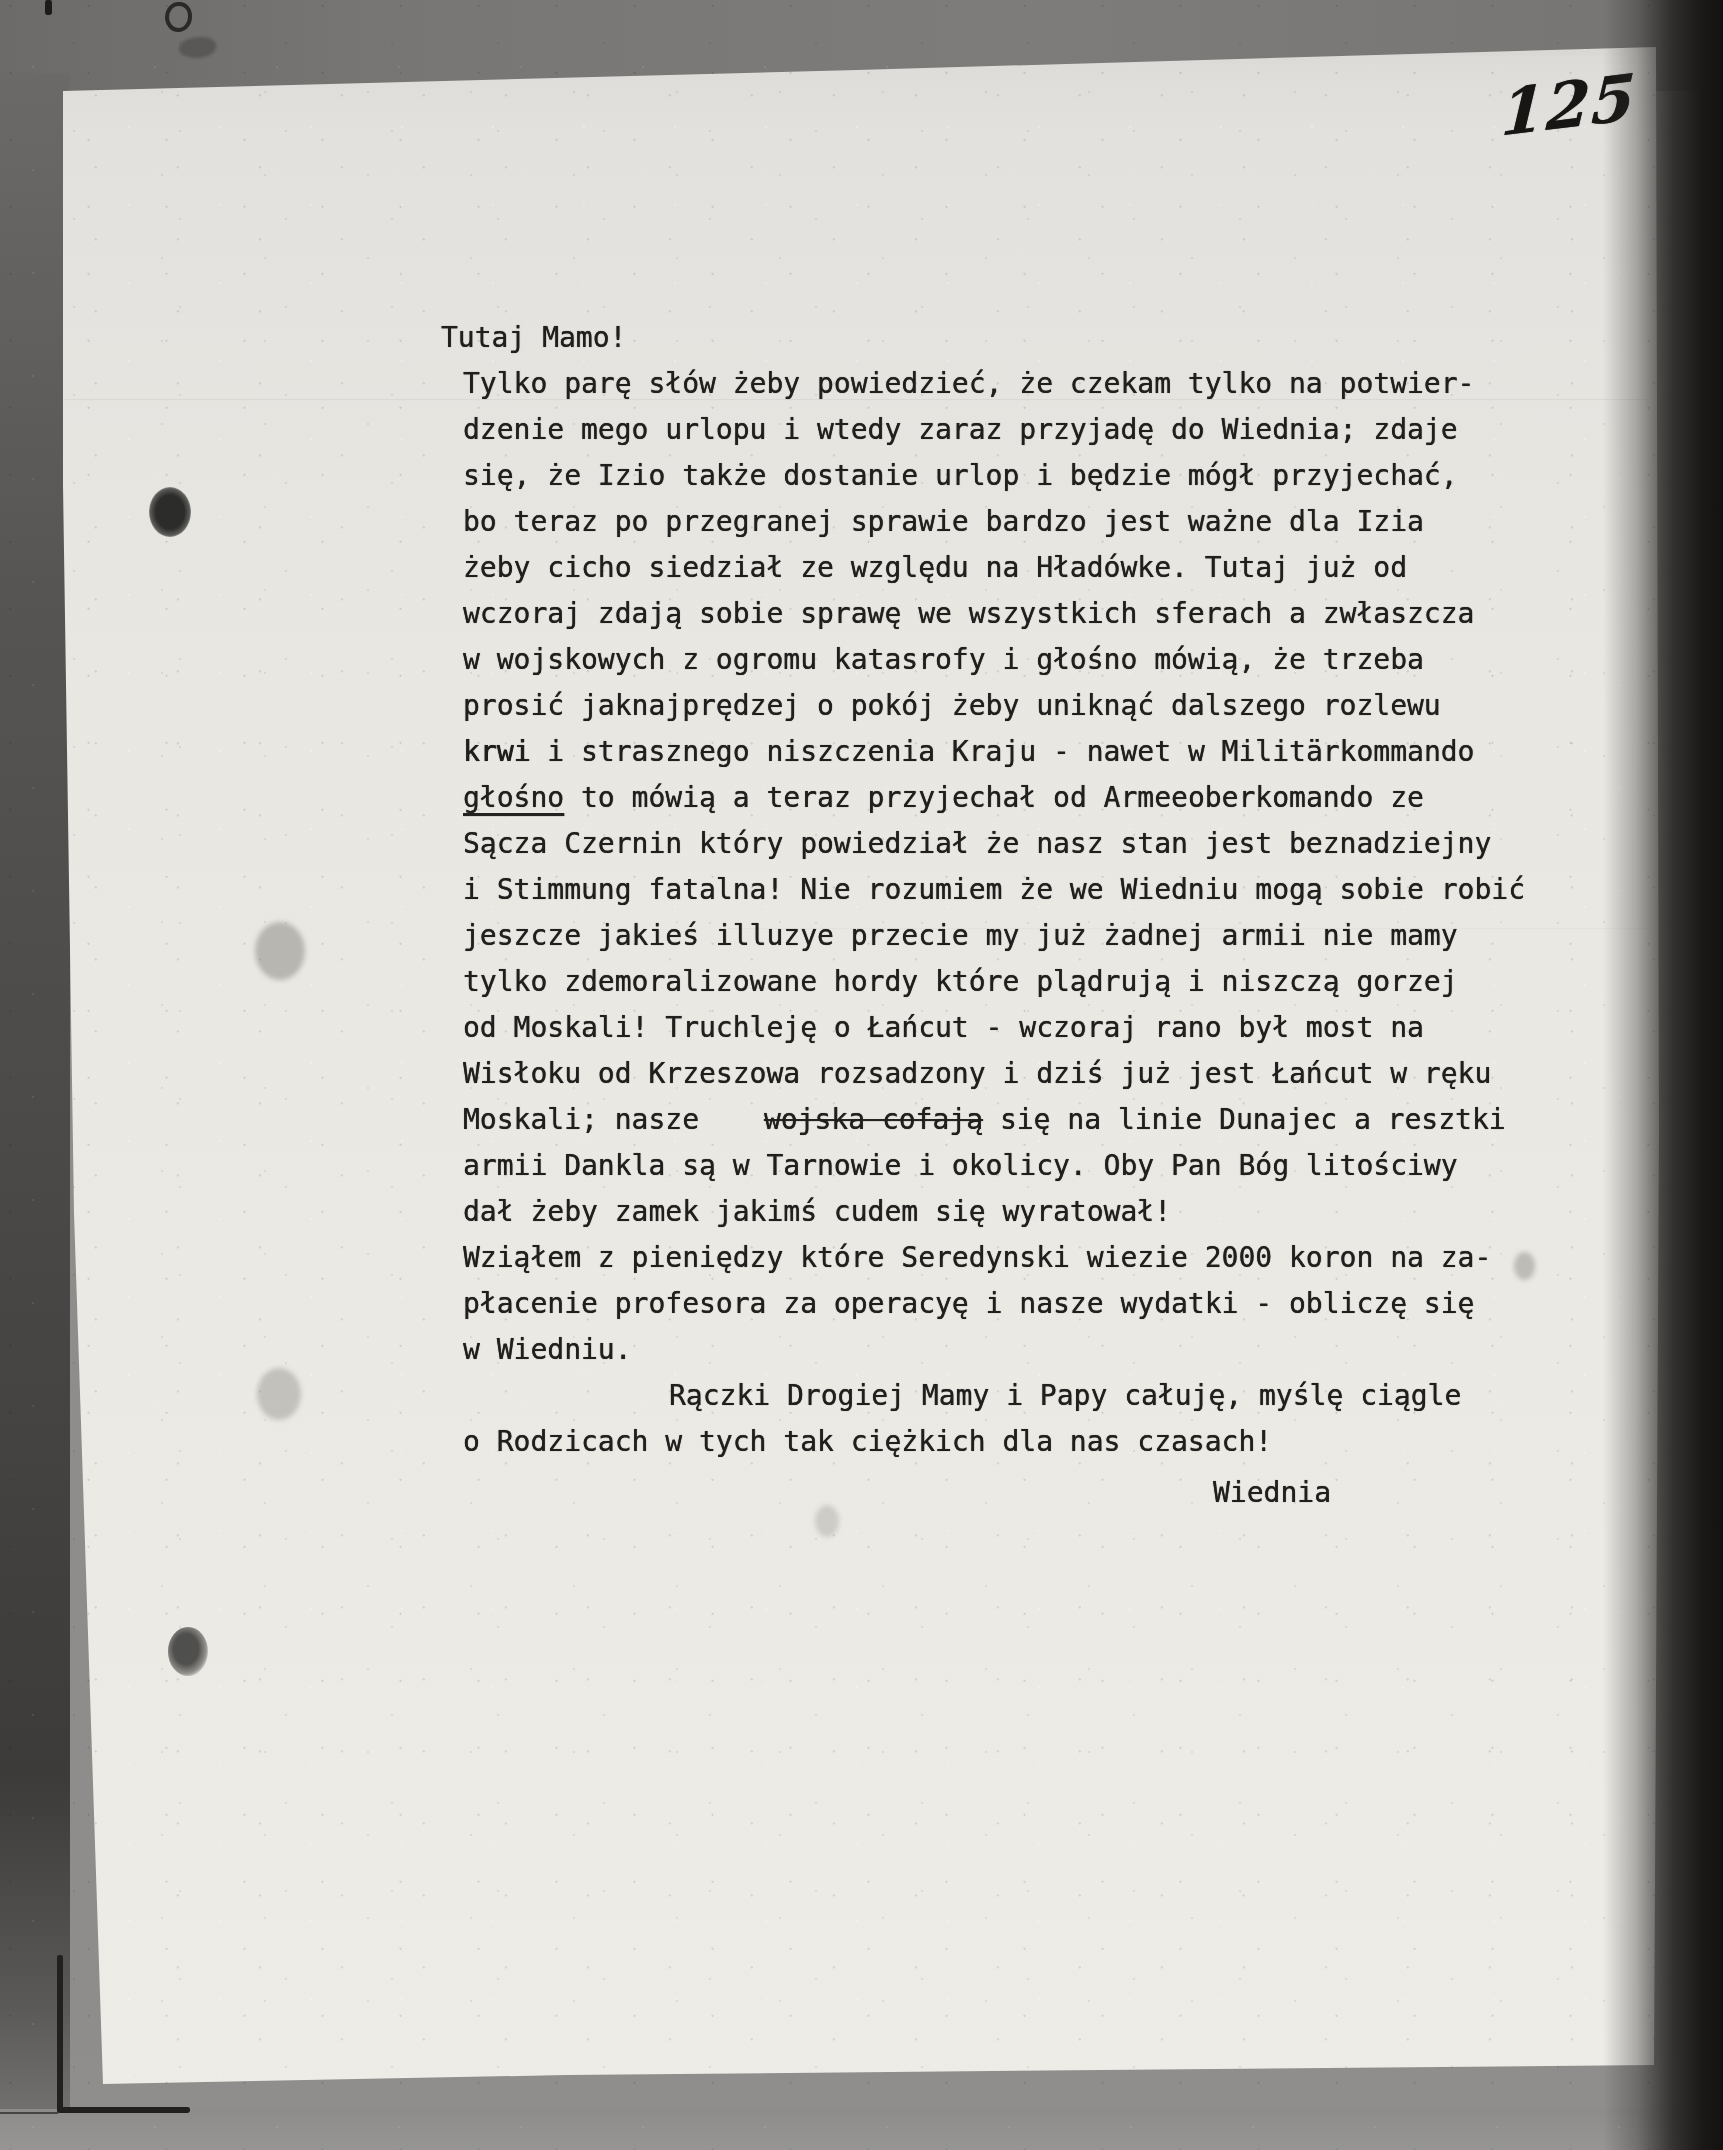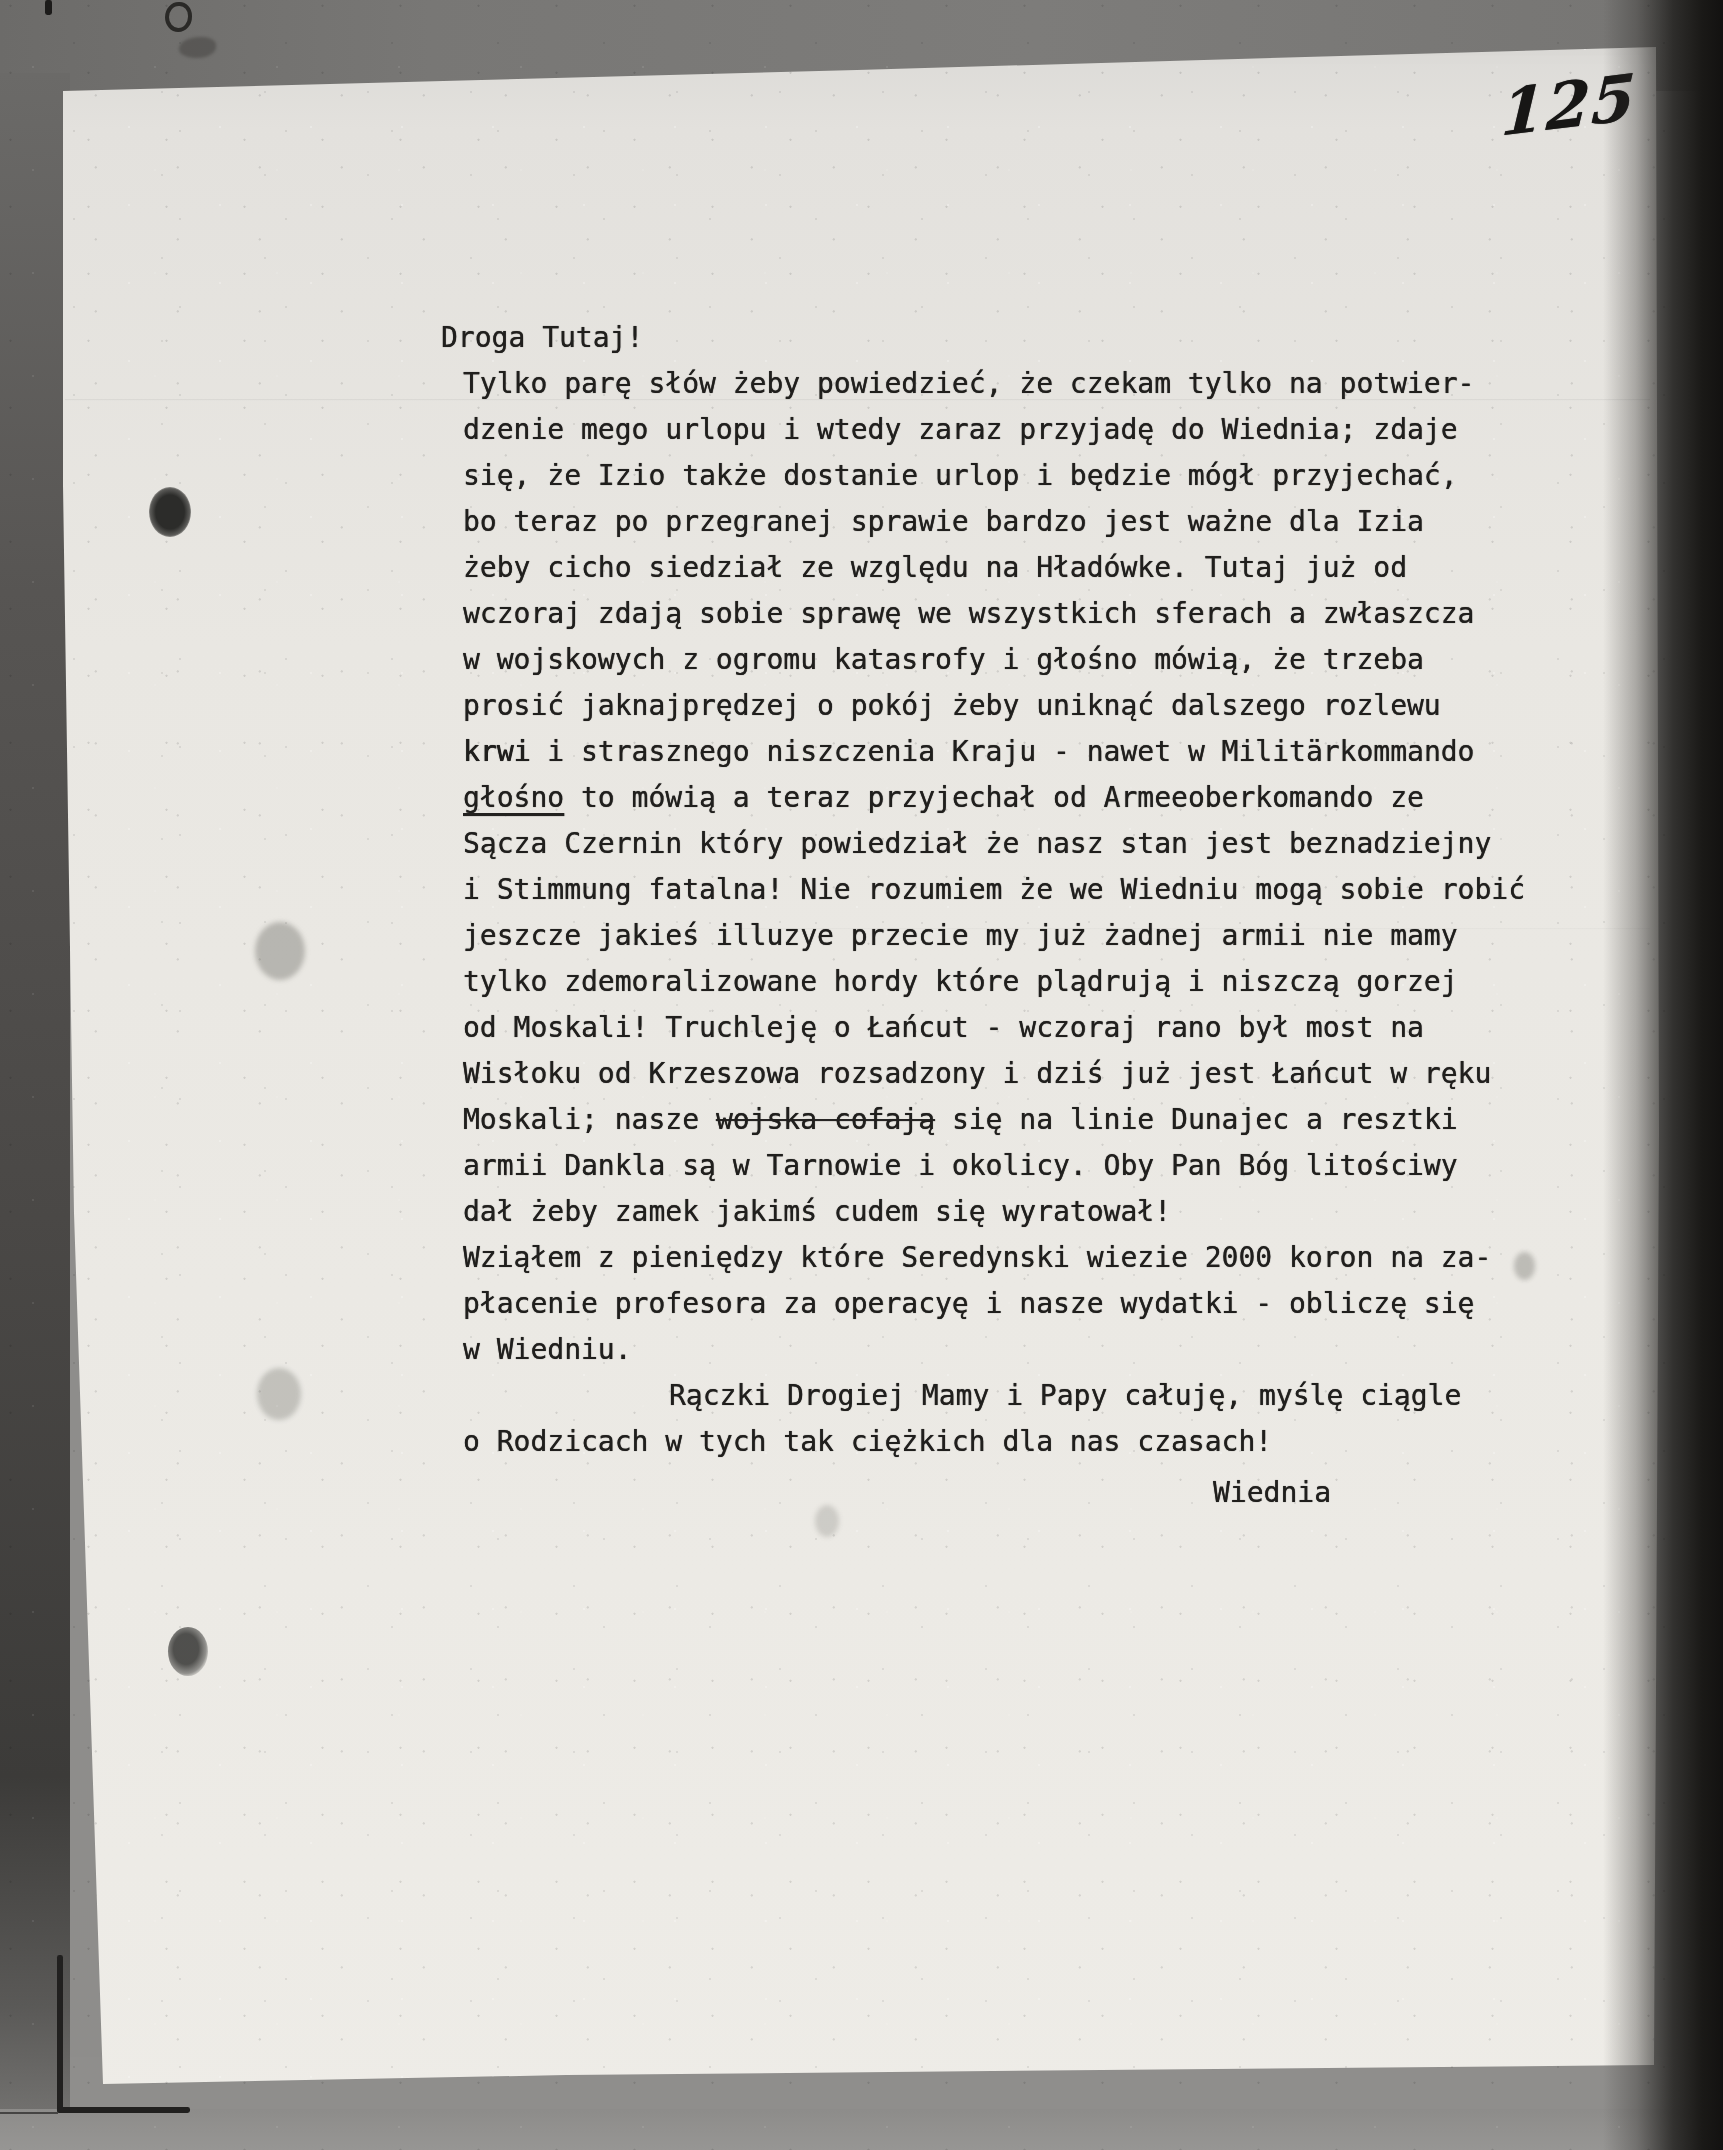--- a/index.html
+++ b/index.html
@@ -57,21 +57,21 @@
     text-shadow:0 0 0.8px rgba(20,20,20,.8);}
   
   .typewriter{color:#201f1d;font-size:28px;line-height:46px;white-space:pre;z-index:2;
     text-shadow:0 0 0.8px rgba(28,27,25,.85), 0.3px 0.3px 0 rgba(28,27,25,.35);}
   .dateline{position:absolute;left:1020px;top:236px;}
   .salutation{position:absolute;left:441px;top:315px;}
   .letter-body{position:absolute;left:463px;top:361px;}
   .tline{height:46px;}
   .signature{position:absolute;left:1213px;top:1470px;}
   .seg-underline{text-decoration:underline;text-decoration-thickness:3.2px;text-underline-offset:5.7px;text-decoration-color:#232220;}
-  .seg-strike{text-decoration:line-through;text-decoration-thickness:1.6px;text-decoration-color:rgba(35,34,32,.75);}
+  .seg-strike{text-decoration:line-through;text-decoration-thickness:1.6px;text-decoration-color:rgba(35,34,32,.75);margin-left:48px;}
   .seg-bold{font-weight:normal;text-shadow:0.6px 0 0 #232220,0 0 0.8px rgba(28,27,25,.9);}
   
   #stage::after{content:"";position:absolute;inset:0;z-index:6;pointer-events:none;opacity:.55;
     background-image:
       radial-gradient(circle at 10.5px 5.7px, rgba(0,0,0,.20) 0.8px, transparent 1.4px),
       radial-gradient(circle at 74px 43px, rgba(0,0,0,.14) 0.8px, transparent 1.3px),
       radial-gradient(circle at 33px 67px, rgba(255,255,255,.16) 0.8px, transparent 1.4px);
     background-size:78px 67px,106px 88px,122px 103px;}
 </style>
 </head>
@@ -92,21 +92,21 @@
   <div class="ink-mark-a"></div>
   <div class="ink-mark-b"></div>
   <div class="ink-mark-c"></div>
   <div class="smudge s1"></div>
   <div class="smudge s2"></div>
   <div class="smudge s3"></div>
   <div class="smudge s4"></div>
 
   <div class="page-number">125</div>
 
-  <div class="typewriter salutation">Droga Tutaj!</div>
+  <div class="typewriter salutation">Tutaj Mamo!</div>
   <div class="typewriter letter-body"><div class="tline"><span>Tylko parę słów żeby powiedzieć, że czekam tylko na potwier-</span></div><div class="tline"><span>dzenie mego urlopu i wtedy zaraz przyjadę do Wiednia; zdaje</span></div><div class="tline"><span>się, że Izio także dostanie urlop i będzie mógł przyjechać,</span></div><div class="tline"><span>bo teraz po przegranej sprawie bardzo jest ważne dla Izia</span></div><div class="tline"><span>żeby cicho siedział ze względu na Hładówke. Tutaj już od</span></div><div class="tline"><span>wczoraj zdają sobie sprawę we wszystkich sferach a zwłaszcza</span></div><div class="tline"><span>w wojskowych z ogromu katasrofy i głośno mówią, że trzeba</span></div><div class="tline"><span>prosić jaknajprędzej o pokój żeby uniknąć dalszego rozlewu</span></div><div class="tline"><span class="seg-bold">krwi</span><span> i strasznego niszczenia Kraju - nawet w Militärkommando</span></div><div class="tline"><span class="seg-underline">głośno</span><span> to mówią a teraz przyjechał od Armeeoberkomando ze</span></div><div class="tline"><span>Sącza Czernin który powiedział że nasz stan jest beznadziejny</span></div><div class="tline"><span>i Stimmung fatalna! Nie rozumiem że we Wiedniu mogą sobie robić</span></div><div class="tline"><span>jeszcze jakieś illuzye przecie my już żadnej armii nie mamy</span></div><div class="tline"><span>tylko zdemoralizowane hordy które plądrują i niszczą gorzej</span></div><div class="tline"><span>od Moskali! Truchleję o Łańcut - wczoraj rano był most na</span></div><div class="tline"><span>Wisłoku od Krzeszowa rozsadzony i dziś już jest Łańcut w ręku</span></div><div class="tline"><span>Moskali; nasze </span><span class="seg-strike">wojska cofają</span><span> się na linie Dunajec a resztki</span></div><div class="tline"><span>armii Dankla są w Tarnowie i okolicy. Oby Pan Bóg litościwy</span></div><div class="tline"><span>dał żeby zamek jakimś cudem się wyratował!</span></div><div class="tline"><span>Wziąłem z pieniędzy które Seredynski wiezie 2000 koron na za-</span></div><div class="tline"><span>płacenie profesora za operacyę i nasze wydatki - obliczę się</span></div><div class="tline"><span>w Wiedniu.</span></div><div class="tline" style="padding-left: 206px;"><span>Rączki Drogiej Mamy i Papy całuję, myślę ciągle</span></div><div class="tline"><span>o Rodzicach w tych tak ciężkich dla nas czasach!</span></div></div>
   <div class="typewriter signature">Wiednia</div>
 
   <div class="crop-mark-v"></div>
   <div class="crop-mark-h"></div>
   <div class="crop-mark-thin"></div>
 
   <div class="backdrop-right"></div>
   <div class="backdrop-bottom"></div>
 </div>

